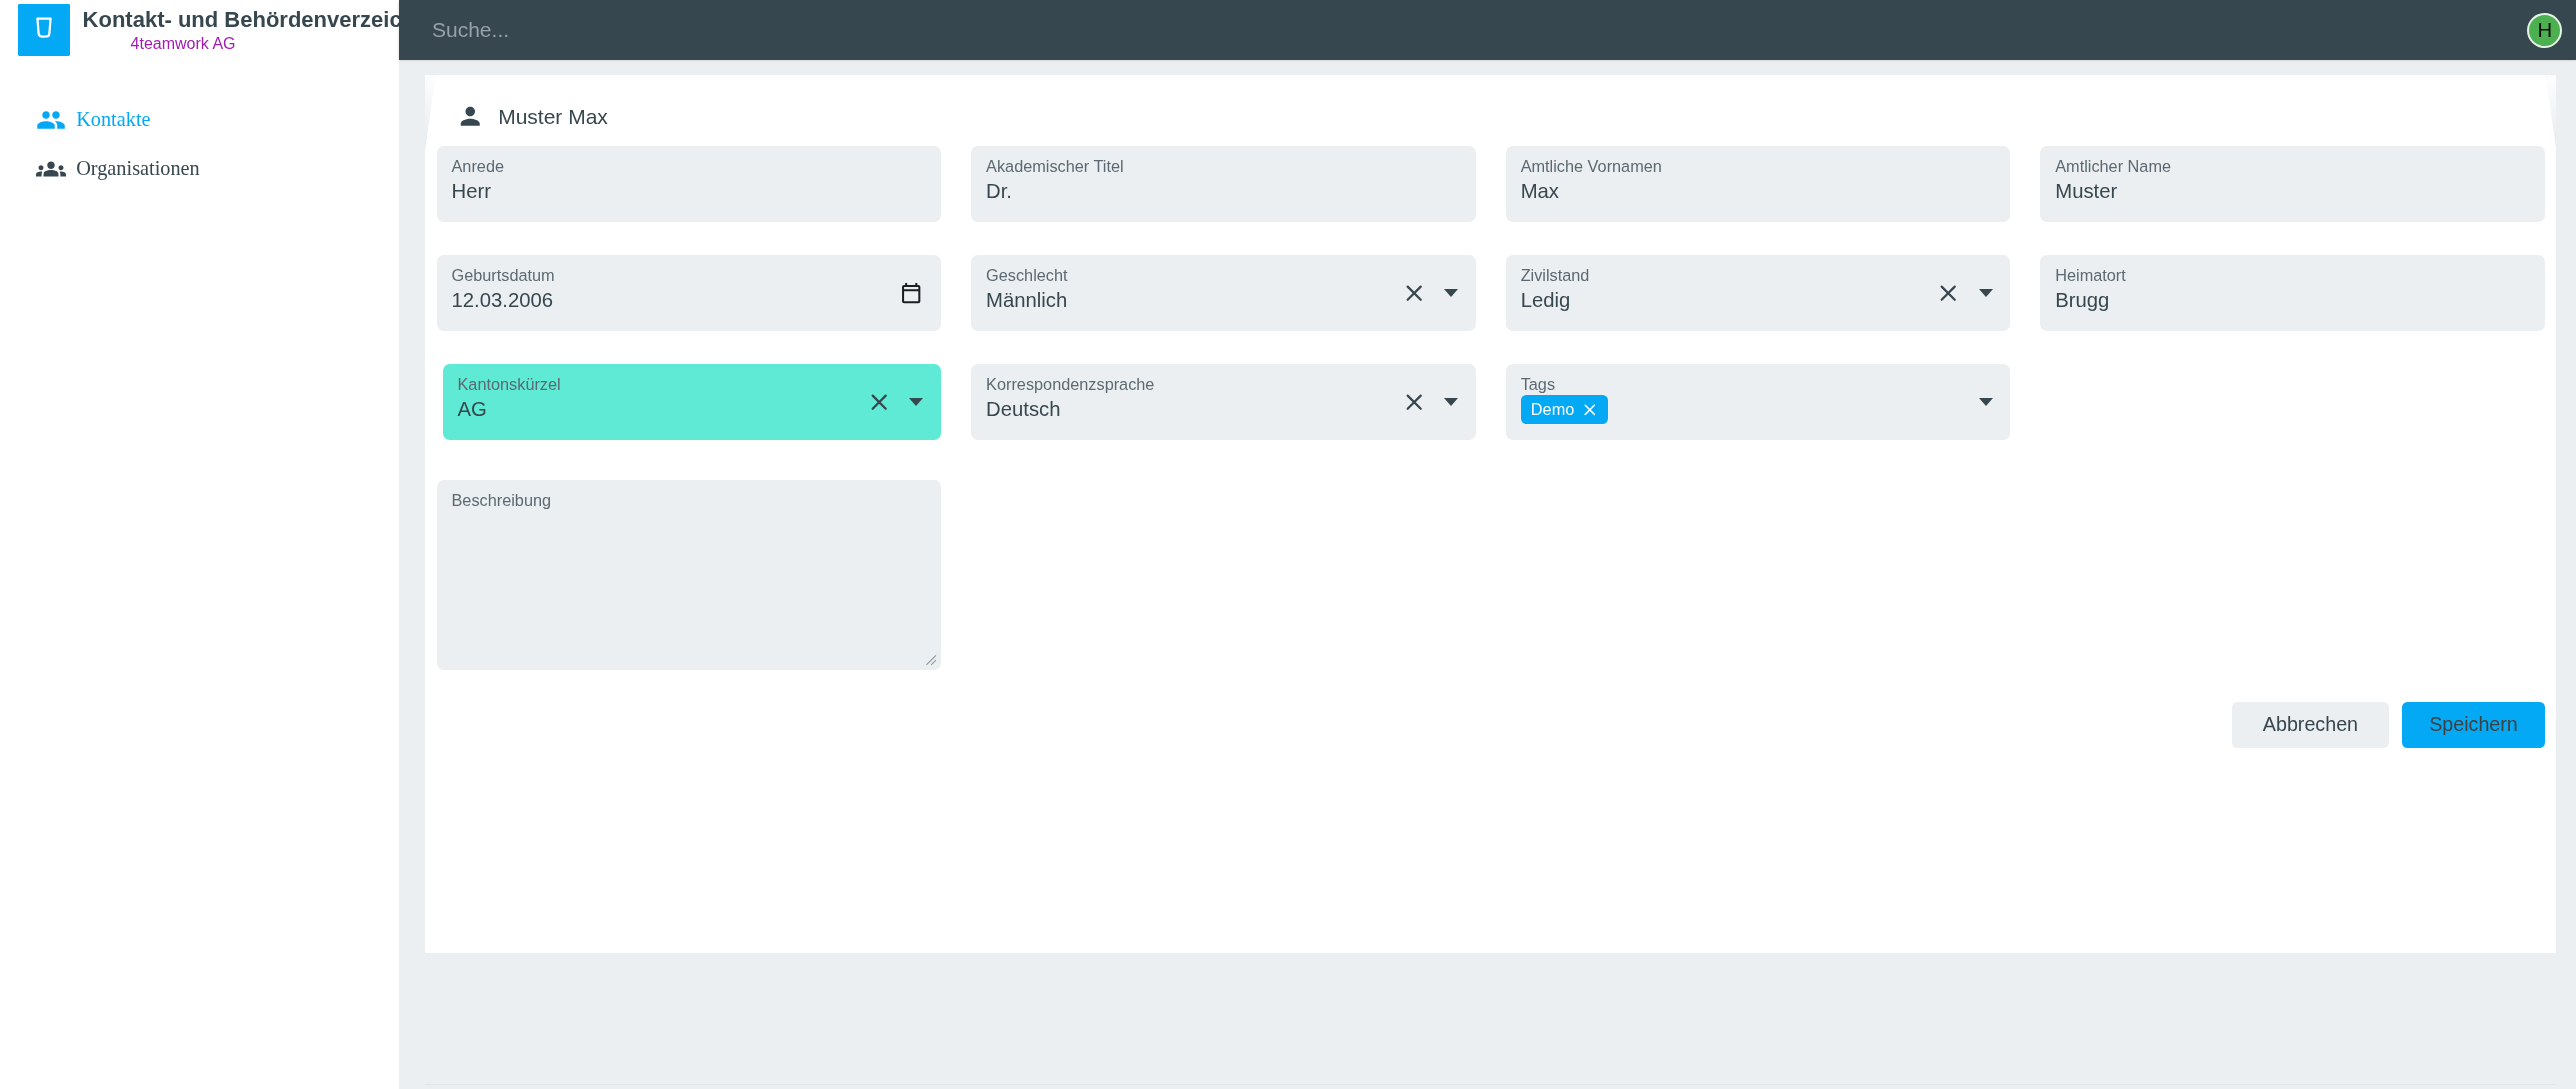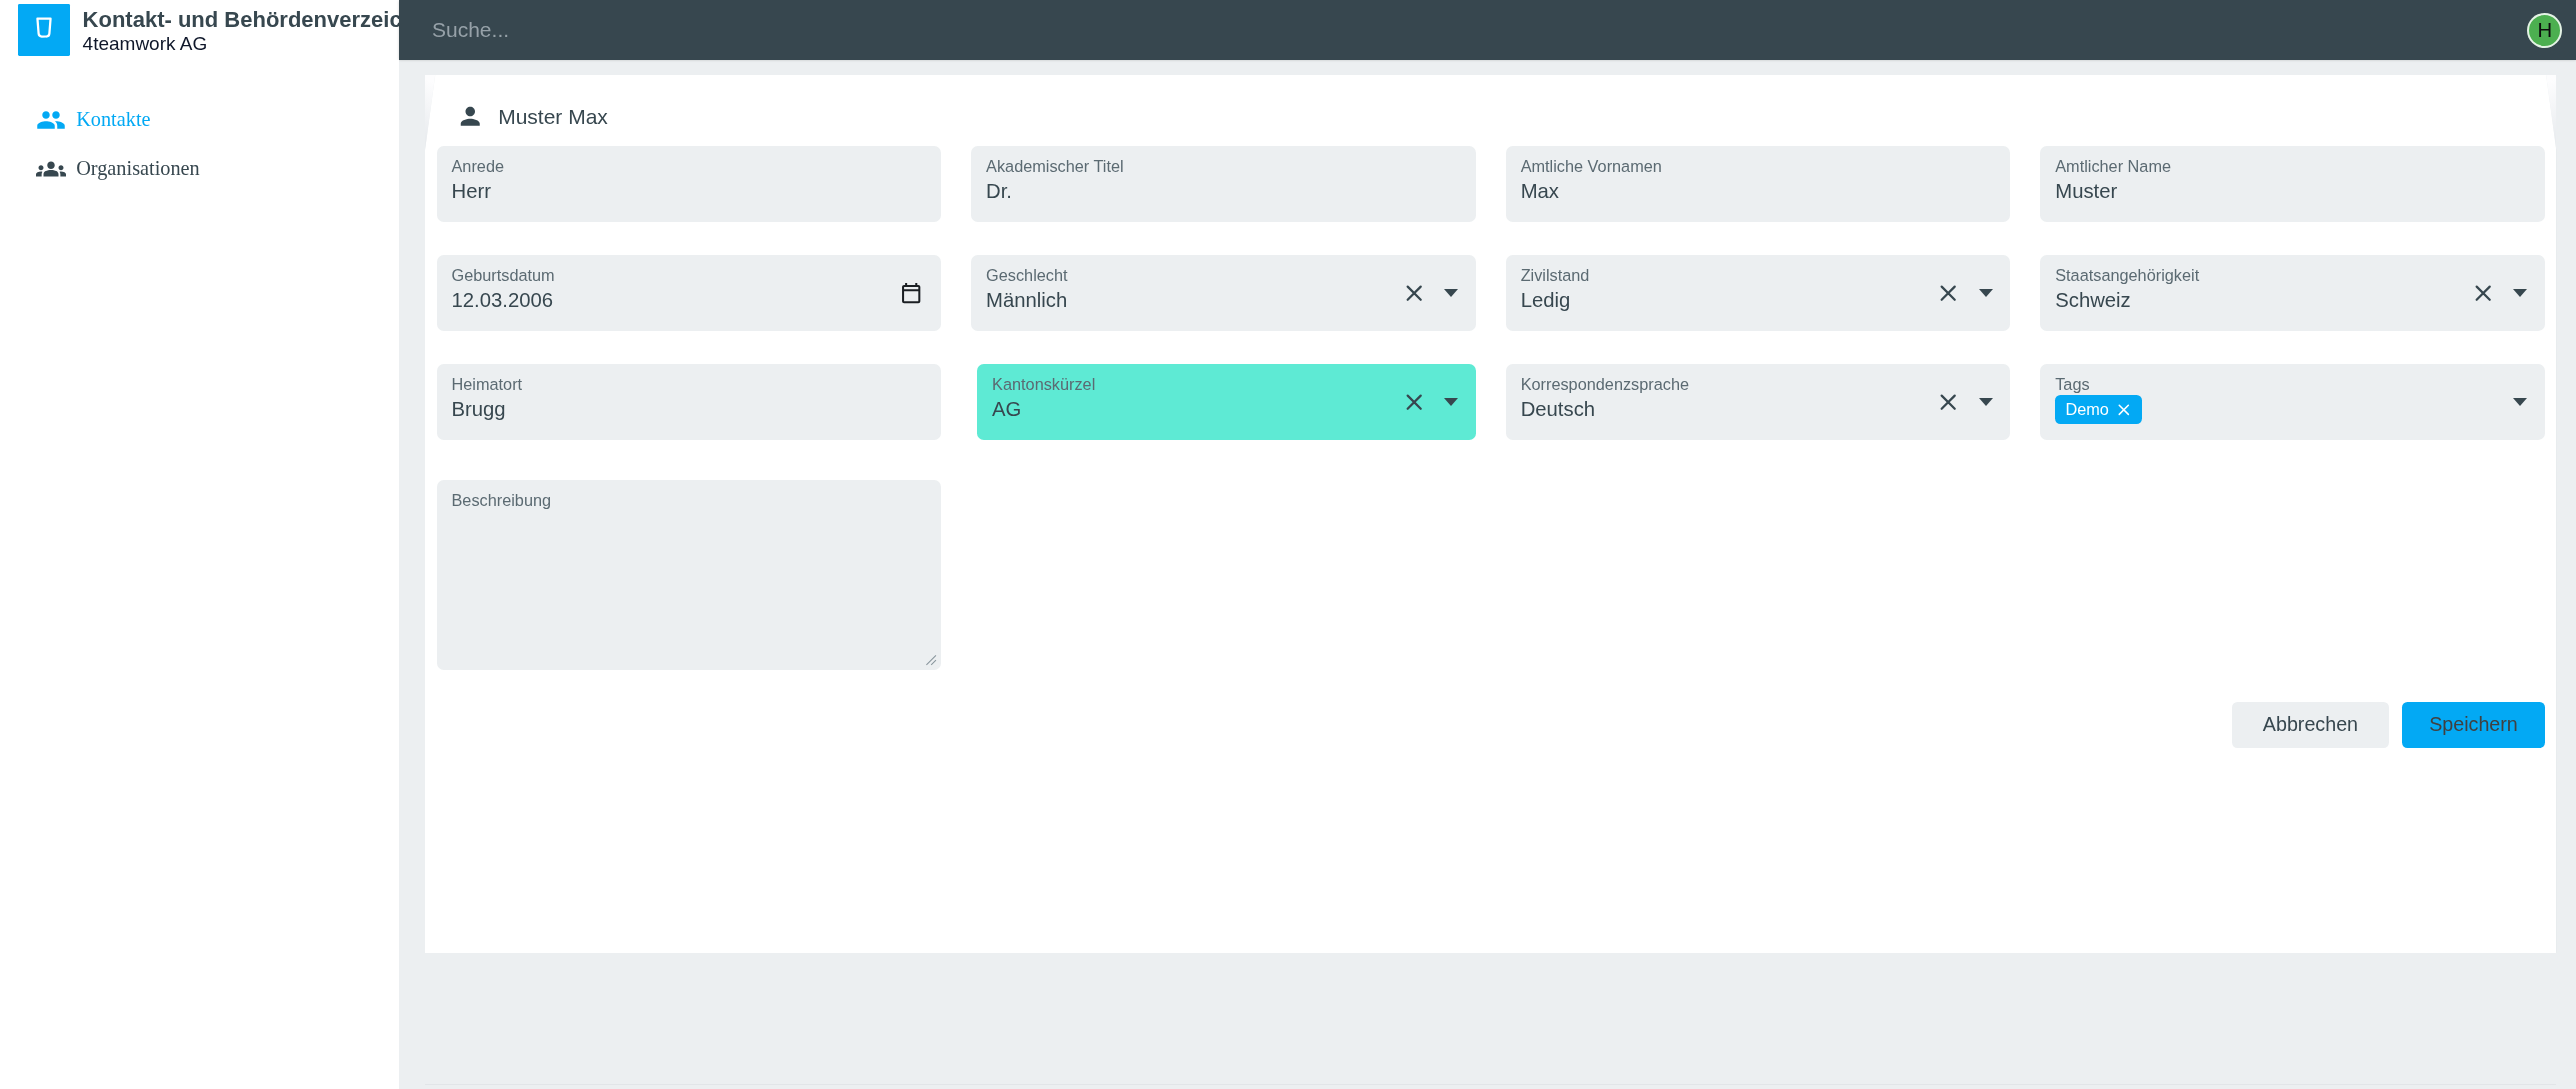--- a/index.html
+++ b/index.html
@@ -16,21 +16,21 @@
   .topbar { display:flex; height:60px; width:100%; }
   .brand { width:399px; background:#ffffff; display:flex; align-items:center; flex-shrink:0; }
   .logo {
     width:52px; height:52px; margin-left:17.6px; margin-top:0;
     background:#03a9f4; border-radius:1.4px;
     display:flex; align-items:center; justify-content:center; flex-shrink:0;
   }
   .logo svg { width:30px; height:30px; }
   .brand-text { margin-left:13px; display:flex; flex-direction:column; justify-content:center; }
   .brand-title { font-size:22px; font-weight:bold; color:#37474f; line-height:27px; white-space:nowrap; }
-  .brand-subtitle { font-size:19px; color:#0f172a; line-height:20.3px; margin-top:1.4px; }
+  .brand-subtitle { font-size:16px; color:#a21caf; line-height:20.3px; margin-top:1.4px;margin-left:48px; }
   .topbar-right {
     flex:1; background:#37474f; display:flex; align-items:center;
     box-shadow:0 1.4px 2.7px rgba(0,0,0,.18);
   }
   .search-input {
     flex:1; margin-left:33px; background:transparent; border:none; outline:none;
     font-family:inherit; font-size:21px; color:#eab308;
   }
   .search-input::placeholder { color:#96a1a8; opacity:1; }
   .avatar {
@@ -236,32 +236,20 @@
               <span class="field-icons">
                 <span class="fic clear-btn">
                   <svg viewBox="0 0 24 24">
                     <path d="M5 5 L19 19 M19 5 L5 19" stroke="currentColor" stroke-width="2.4" stroke-linecap="round" fill="none"></path>
                   </svg>
                 </span>
                 <span class="caret"></span>
               </span>
             </div>
             <div class="field">
-              <span class="field-label">Staatsangehörigkeit</span>
-              <span class="field-value">Schweiz</span>
-              <span class="field-icons">
-                <span class="fic clear-btn">
-                  <svg viewBox="0 0 24 24">
-                    <path d="M5 5 L19 19 M19 5 L5 19" stroke="currentColor" stroke-width="2.4" stroke-linecap="round" fill="none"></path>
-                  </svg>
-                </span>
-                <span class="caret"></span>
-              </span>
-            </div>
-            <div class="field">
               <span class="field-label">Heimatort</span>
               <span class="field-value">Brugg</span>
             </div>
             <div class="field field-highlighted">
               <span class="field-label">Kantonskürzel</span>
               <span class="field-value">AG</span>
               <span class="field-icons">
                 <span class="fic clear-btn">
                   <svg viewBox="0 0 24 24">
                     <path d="M5 5 L19 19 M19 5 L5 19" stroke="currentColor" stroke-width="2.4" stroke-linecap="round" fill="none"></path>

